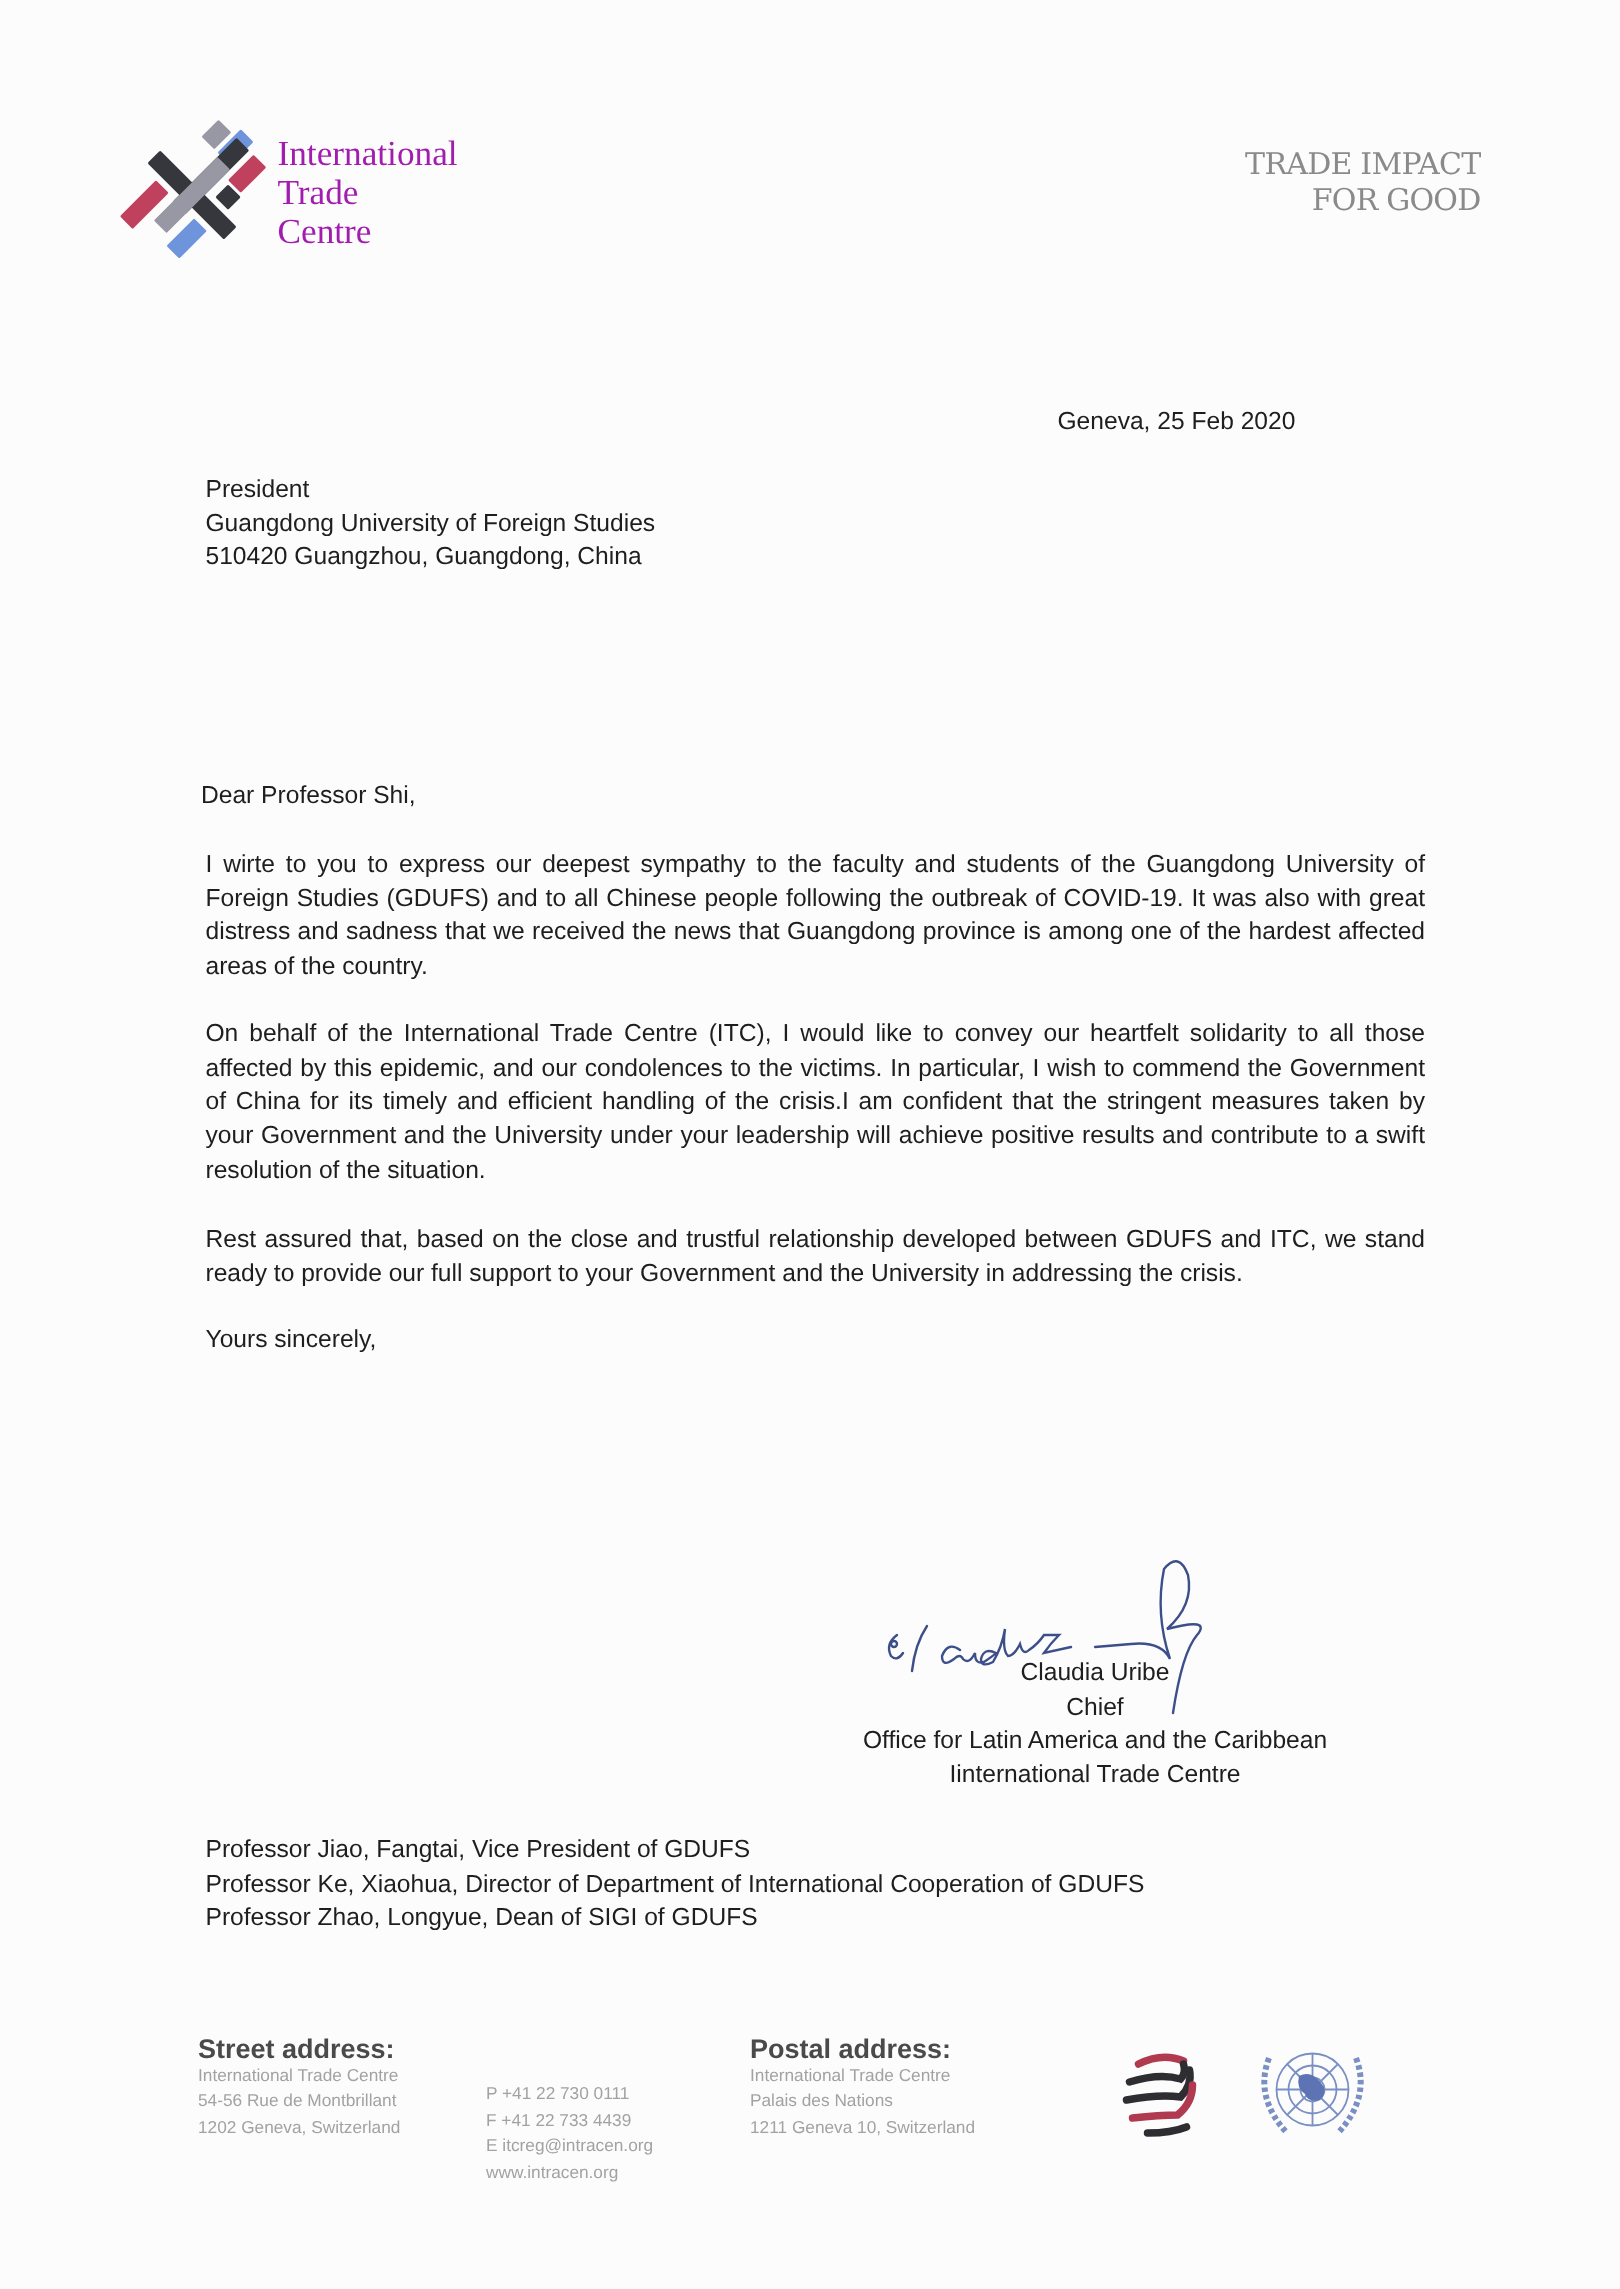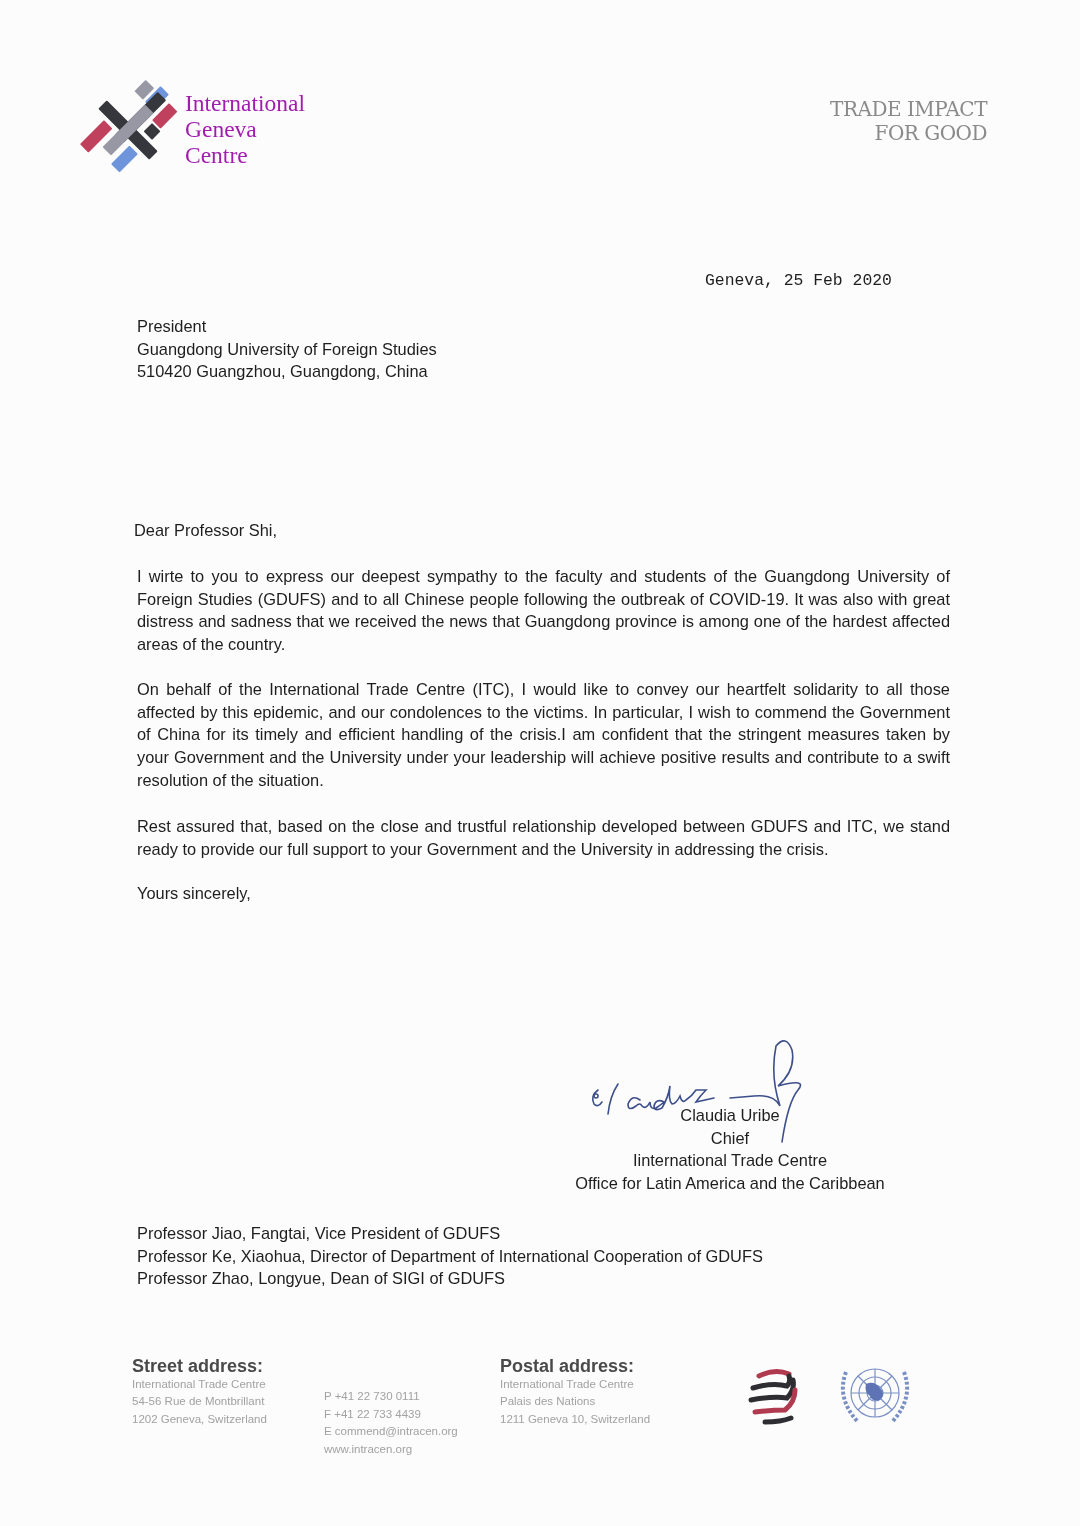--- a/index.html
+++ b/index.html
@@ -2,21 +2,21 @@
 <html><head>
 <meta charset="utf-8">
 <style>
   html, body { margin: 0; padding: 0; background: #fcfcfc; }
   body { width: 1080px; height: 1526px; position: relative; overflow: hidden; font-family: "Liberation Sans", sans-serif; color: #1e1e1e; }
   .abs { position: absolute; }
   .logo { left: 78px; top: 80px; width: 100px; height: 100px; }
   .logo-text { left: 185px; top: 90px; font-family: "Liberation Serif", "DejaVu Serif", serif; font-size: 23.5px; line-height: 26px; color: #a21caf; }
   .tagline { right: 93px; top: 97px; text-align: right; font-family: "DejaVu Serif", serif; font-size: 20px; line-height: 24px; color: #8a8a8a; letter-spacing: -0.5px; }
   .txt { font-size: 16.4px; line-height: 22.7px; }
-  .date { left: 705px; top: 270px; font-family: Liberation Mono, monospace; }
+  .date { left: 705px; top: 270px; }
   .addr { left: 137px; top: 315px; }
   .salutation { left: 134px; top: 519px; }
   .para { left: 137px; width: 813px; text-align: justify; }
   .p1 { top: 565px; }
   .p2 { top: 678px; }
   .p3 { top: 815px; }
   .closing { left: 137px; top: 882px; }
   .signature { left: 580px; top: 1022px; width: 300px; height: 130px; }
   .sig-block { left: 560px; top: 1104px; width: 340px; text-align: center; }
   .cc { left: 137px; top: 1222px; }
@@ -42,21 +42,21 @@
       <rect x="14" y="44" width="72" height="12" rx="1" fill="#36373d"></rect>
       <rect x="44" y="20" width="12" height="60" rx="1" fill="#9898a4"></rect>
       <rect x="26" y="60" width="12" height="34" rx="1" fill="#c0415d"></rect>
       <rect x="62" y="60" width="12" height="26" rx="1" fill="#6e94dc"></rect>
       <rect x="62" y="28" width="12" height="12" rx="1" fill="#36373d"></rect>
     </g>
   </svg>
 </div>
 <div class="abs logo-text">
   <span class="line">International</span>
-  <span class="line">Geneva</span>
+  <span class="line">Trade</span>
   <span class="line">Centre</span>
 </div>
 <div class="abs tagline">
   <span class="line">TRADE IMPACT</span>
   <span class="line">FOR GOOD</span>
 </div>
 
 <div class="abs txt date">Geneva, 25 Feb 2020</div>
 
 <div class="abs txt addr">
@@ -80,40 +80,40 @@
       <circle cx="16" cy="74" r="2"></circle>
       <path d="M38 62 q-8 12 -10 30"></path>
       <path d="M60 78 q-8 -6 -12 4 q0 8 8 2 q4 -4 6 0 q4 4 8 -4 q0 8 6 6 q6 -4 8 -6 q-8 -4 -10 4 q0 6 8 2 q6 -10 8 -22 q-2 14 2 18 q4 0 8 -8 q2 8 6 4 q6 -4 10 -10 l10 0 q-6 6 -10 12 l18 -4"></path>
       <path d="M150 76 l24 -2 q20 -2 26 10 q-10 -30 -4 -60 q10 -12 16 4 q4 20 -14 36 q30 -8 20 4 q-10 12 -16 52"></path>
     </g>
   </svg>
 </div>
 <div class="abs txt sig-block">
   <span class="line">Claudia Uribe</span>
   <span class="line">Chief</span>
+  <span class="line">Office for Latin America and the Caribbean</span>
   <span class="line">Iinternational Trade Centre</span>
-  <span class="line">Office for Latin America and the Caribbean</span>
 </div>
 
 <div class="abs txt cc">
   <span class="line">Professor Jiao, Fangtai, Vice President of GDUFS</span>
   <span class="line">Professor Ke, Xiaohua, Director of Department of International Cooperation of GDUFS</span>
   <span class="line">Professor Zhao, Longyue, Dean of SIGI of GDUFS</span>
 </div>
 
 <div class="abs footer f1">
   <span class="line head">Street address:</span>
   <span class="line">International Trade Centre</span>
   <span class="line">54-56 Rue de Montbrillant</span>
   <span class="line">1202 Geneva, Switzerland</span>
 </div>
 <div class="abs footer f2">
   <span class="line">P  +41 22 730 0111</span>
   <span class="line">F  +41 22 733 4439</span>
-  <span class="line">E  commend@intracen.org</span>
+  <span class="line">E  itcreg@intracen.org</span>
   <span class="line">www.intracen.org</span>
 </div>
 <div class="abs footer f3">
   <span class="line head">Postal address:</span>
   <span class="line">International Trade Centre</span>
   <span class="line">Palais des Nations</span>
   <span class="line">1211 Geneva 10, Switzerland</span>
 </div>
 
 <div class="abs wto">

